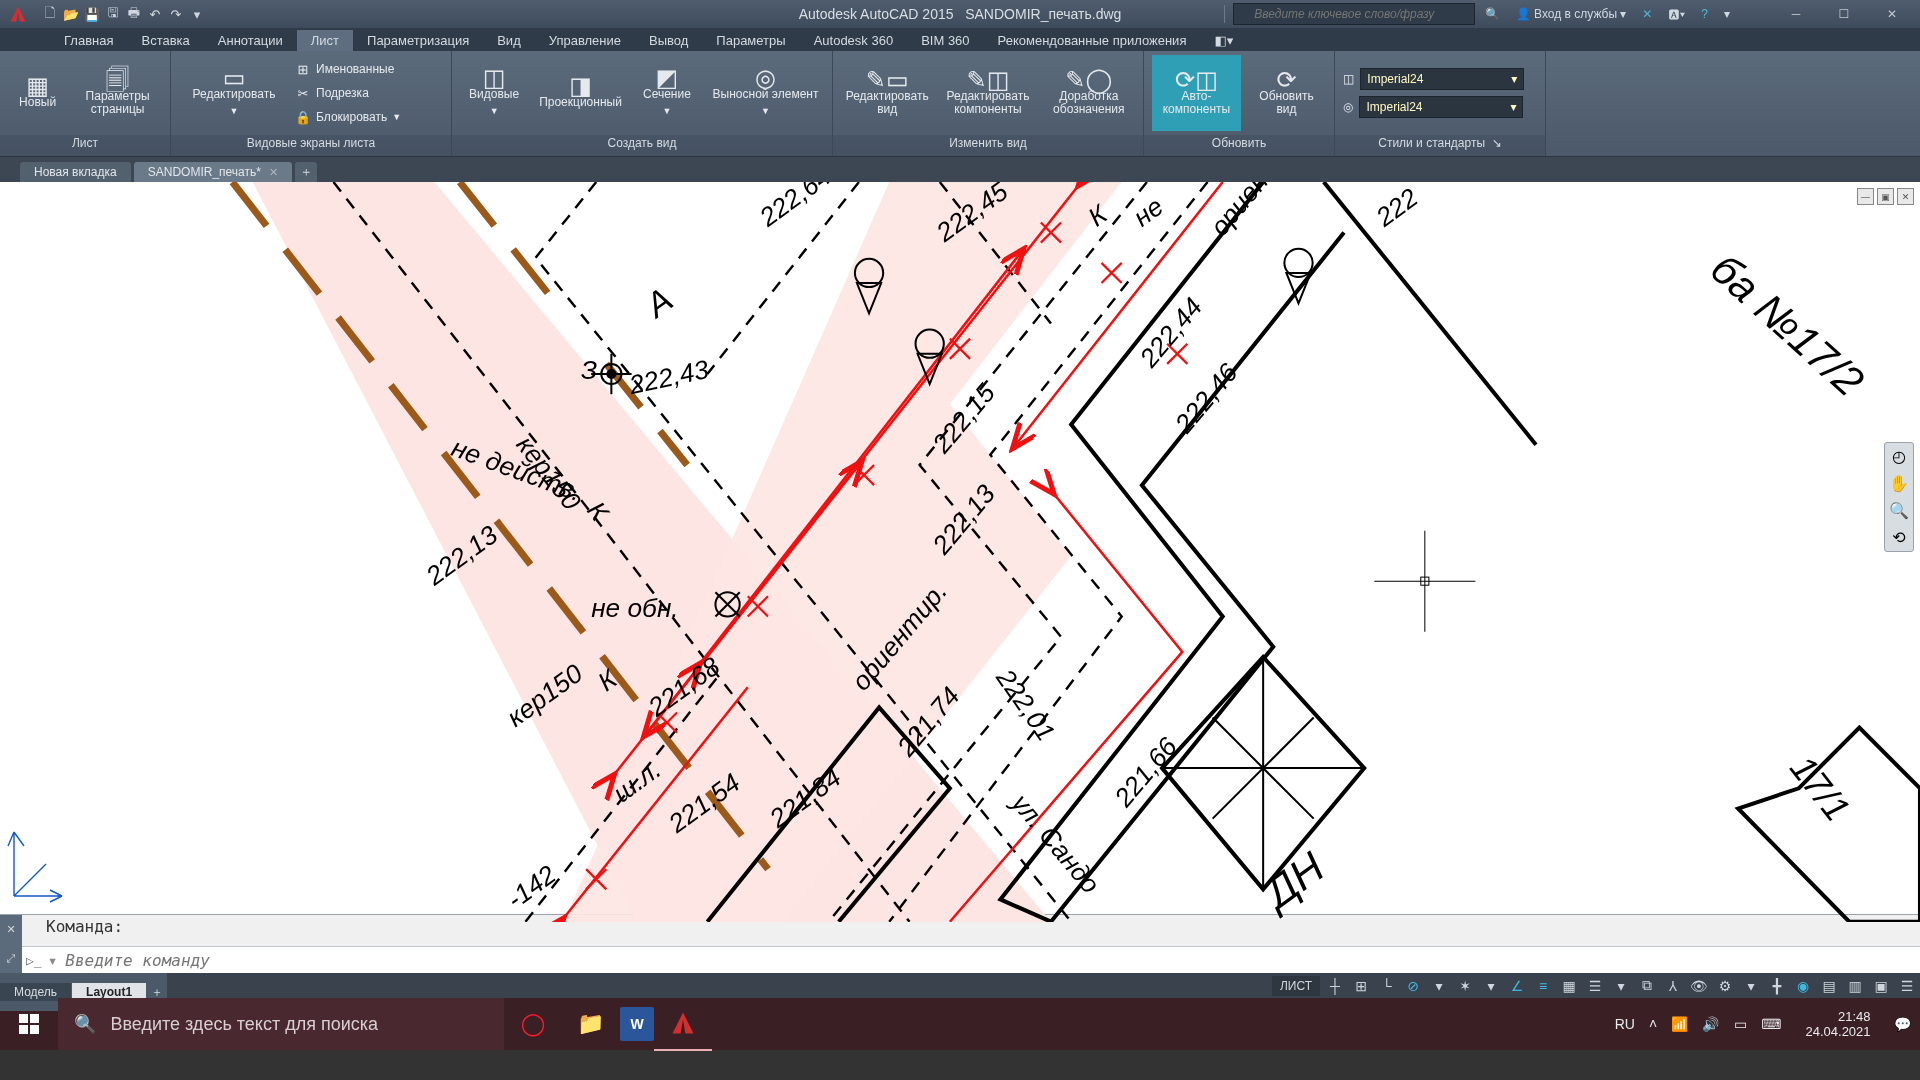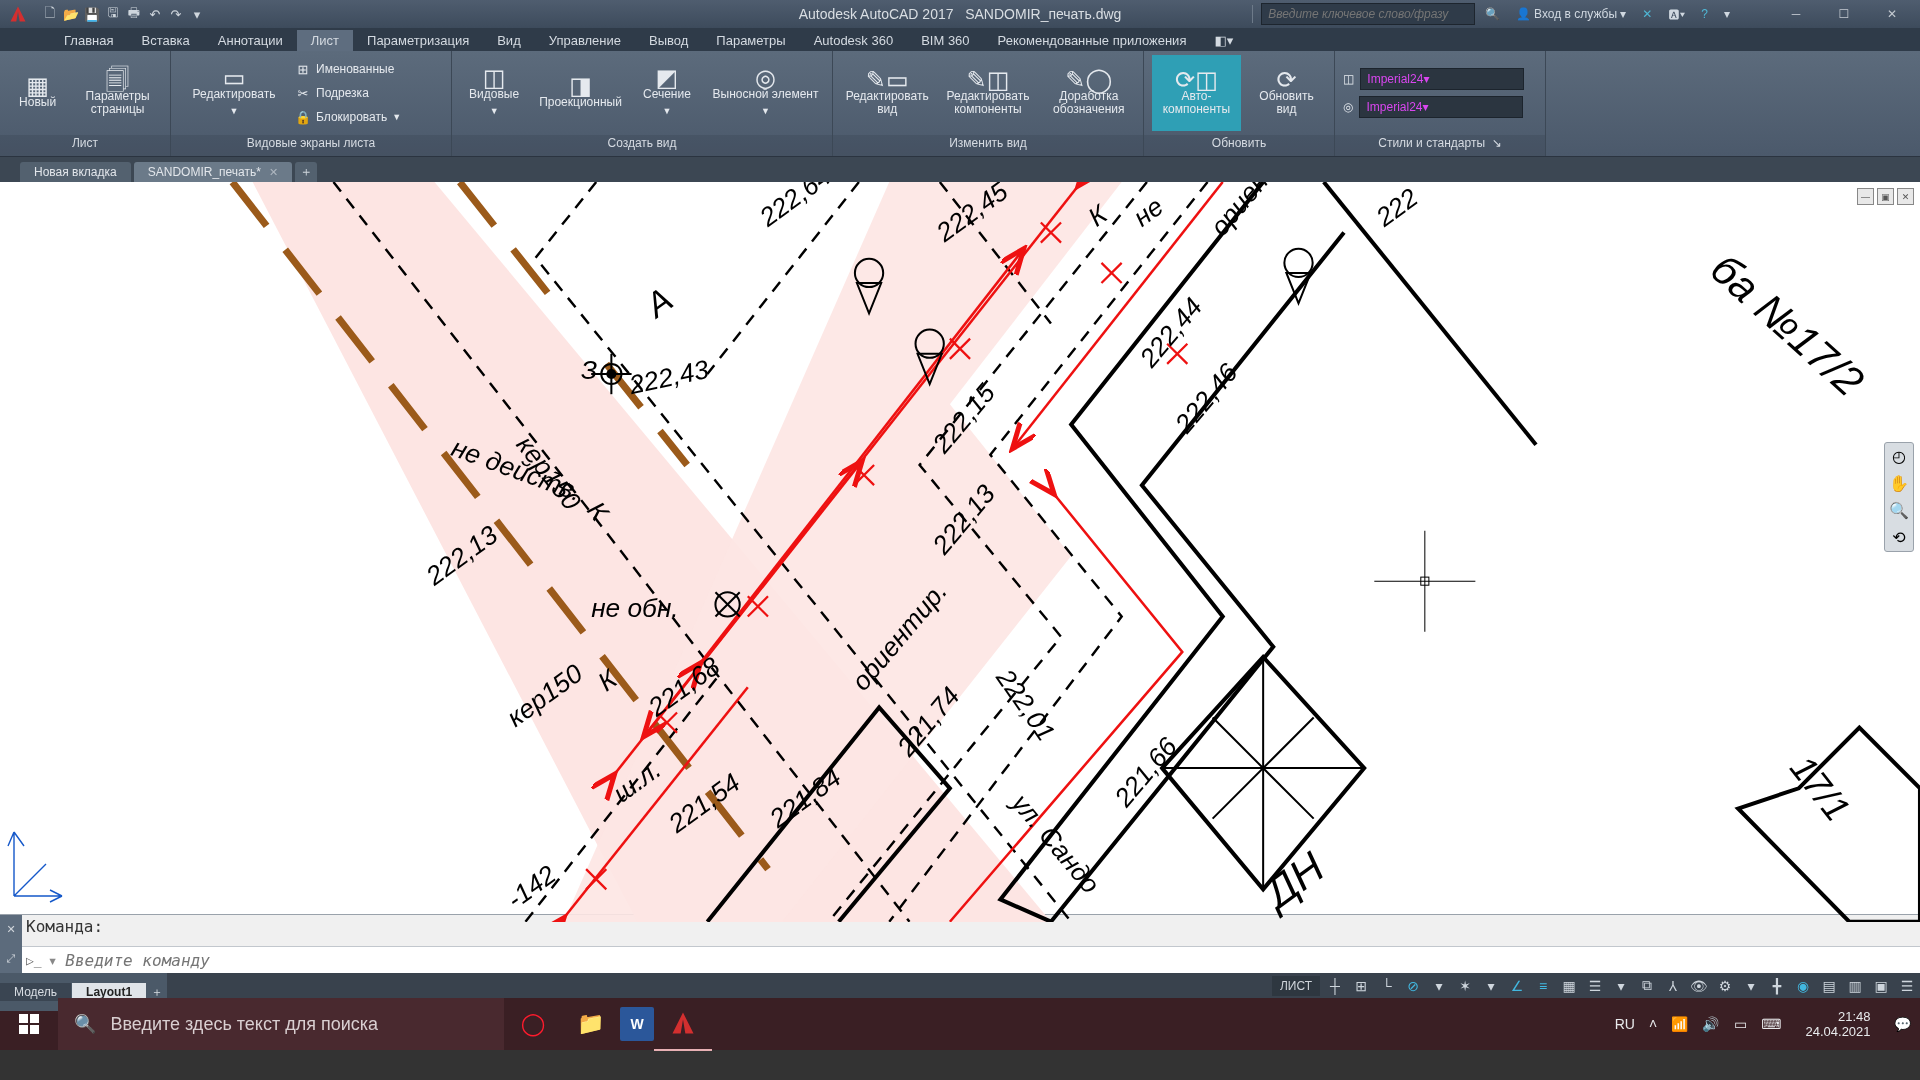--- a/index.html
+++ b/index.html
@@ -5,57 +5,57 @@
 html,body{margin:0;padding:0;width:1920px;height:1080px;overflow:hidden;font-family:"Segoe UI",Tahoma,sans-serif;background:#333;}
 .col{display:flex;flex-direction:column;}
 
 #titlebar{height:28px;background:linear-gradient(#4f5d6f,#3d4b5c);display:flex;align-items:center;color:#d0d5da;font-size:13px;position:relative;}
 #app-logo{width:28px;height:28px;display:flex;align-items:center;justify-content:center;margin:0 4px;}
 #app-logo svg{width:20px;height:20px;}
 .qat{display:flex;gap:1px;padding:0 4px;}
 .qat-btn{width:20px;height:20px;display:flex;align-items:center;justify-content:center;color:#cfd6dd;font-size:13px;cursor:default;}
 #title-center{position:absolute;left:0;right:0;text-align:center;font-size:14px;color:#d9dee3;pointer-events:none;}
 #title-right{margin-left:auto;display:flex;align-items:center;gap:4px;padding-right:6px;}
-.search-box{background:#2f3b49;border:1px solid #1d252e;color:#9aa6b3;font-size:12px;font-style:italic;padding:1px 6px;width:200px;height:18px;}
+.search-box{background:#2f3b49;border:1px solid #1d252e;color:#9aa6b3;font-size:12px;font-style:italic;padding:1px 20px;width:200px;height:18px;}
 .tb-link{color:#d0d8e0;font-size:12px;padding:0 6px;display:flex;align-items:center;gap:3px;}
 .win-btn{width:44px;height:24px;display:flex;align-items:center;justify-content:center;color:#c4cad1;font-size:12px;}
 
 #ribbon-tabs{height:23px;background:#2f3b49;display:flex;align-items:flex-end;padding-left:50px;gap:0;color:#d4dae1;font-size:13px;}
 .r-tab{padding:3px 14px;cursor:default;}
 .r-tab.active{background:#5e6d7f;}
 
 #ribbon{height:105px;background:linear-gradient(#5c6b7c,#4b596b);display:flex;color:#e5e9ee;font-size:12px;border-bottom:1px solid #2b3440;}
 .panel{display:flex;flex-direction:column;border-right:1px solid #3c4856;}
 .panel-body{flex:1;display:flex;align-items:center;padding:4px 8px;gap:6px;}
 .panel-title{height:20px;text-align:center;font-size:12px;color:#d6dbe2;background:rgba(0,0,0,0.08);padding-top:1px;}
 .big-btn{display:flex;flex-direction:column;align-items:center;justify-content:center;width:84px;height:74px;text-align:center;line-height:13px;gap:4px;padding-top:2px;}
 .big-btn .ic{font-size:24px;}
 .big-btn.active{background:#2f9fb5;}
 .small-row{display:flex;align-items:center;gap:5px;font-size:12px;height:22px;}
 .small-row .sic{font-size:13px;width:16px;text-align:center;}
 .style-row{display:flex;align-items:center;gap:6px;}
-.style-sel{background:#2b3540;border:1px solid #1c242d;color:#d946ef;width:150px;height:20px;font-size:12px;padding:0 6px;display:flex;align-items:center;}
+.style-sel{background:#2b3540;border:1px solid #1c242d;color:#fef9c3;width:150px;height:20px;font-size:12px;padding:0 6px;display:flex;align-items:center;justify-content:space-between;}
 
 #file-tabs{height:25px;background:#3c4753;display:flex;align-items:flex-end;padding-left:20px;gap:0;}
 .file-tab{background:#53616f;color:#e2e6eb;font-size:12px;padding:3px 14px;border-radius:3px 3px 0 0;margin-right:3px;display:flex;align-items:center;gap:8px;}
 .file-tab.active{background:#6b7a89;}
 .file-tab .x{font-size:11px;color:#aeb7c0;}
 .add-tab{width:22px;height:20px;background:#53616f;color:#cfd6dd;display:flex;align-items:center;justify-content:center;border-radius:3px 3px 0 0;font-size:13px;}
 
 #draw-wrap{position:relative;height:732px;background:#fff;}
 #draw-svg{position:absolute;inset:0;}
 #nav-cube{position:absolute;right:6px;top:6px;display:flex;gap:3px;}
 .nav-mini{width:15px;height:15px;border:1px solid #888;background:#e8e8e8;font-size:9px;display:flex;align-items:center;justify-content:center;color:#555;}
 #nav-bar{position:absolute;right:6px;top:260px;width:28px;background:#d8dde2;border:1px solid #9aa2ab;border-radius:3px;display:flex;flex-direction:column;align-items:center;padding:4px 0;gap:8px;}
 #ucs-icon{position:absolute;left:6px;bottom:10px;}
 
 #cmd-area{height:58px;background:#f4f4f4;border-top:1px solid #9aa2ab;display:flex;}
 #cmd-left{width:22px;background:#5c6b7c;display:flex;flex-direction:column;align-items:center;justify-content:space-around;color:#d0d5db;font-size:11px;}
 #cmd-body{flex:1;display:flex;flex-direction:column;font-family:Consolas,monospace;font-size:16px;}
-#cmd-history{flex:1;padding:2px 4px;color:#333;background:#f0f0f0;}
+#cmd-history{flex:1;padding:2px 24px;color:#333;background:#f0f0f0;}
 #cmd-input-row{height:26px;background:#fff;border-top:1px solid #c2c7cd;display:flex;align-items:center;padding-left:4px;gap:6px;}
 #cmd-input{flex:1;border:none;outline:none;font-family:Consolas,monospace;font-size:16px;font-style:italic;color:#14532d;}
 
 #layout-tabs{height:22px;background:#4b5968;display:flex;align-items:center;font-size:12px;color:#d8dde3;}
 .lay-tab{padding:2px 14px;background:#3a4552;margin-right:1px;}
 .lay-tab.active{background:#e0e4e9;color:#222;font-weight:bold;}
 .lay-add{width:20px;text-align:center;}
 
 #status{height:25px;background:#39424d;display:flex;align-items:center;color:#d0d5db;font-size:11px;}
 #status .sp{flex:1;}
@@ -84,21 +84,21 @@
     <div class="qat-btn">🗋</div>
     <div class="qat-btn">📂</div>
     <div class="qat-btn">💾</div>
     <div class="qat-btn">🖫</div>
     <div class="qat-btn">🖶</div>
     <div class="qat-btn">↶</div>
     <div class="qat-btn">↷</div>
     <div class="qat-btn">▾</div>
   </div>
   <div id="title-center">
-    <span>Autodesk AutoCAD 2017</span>&nbsp;&nbsp;&nbsp;<span>SANDOMIR_печать.dwg</span>
+    <span>Autodesk AutoCAD 2015</span>&nbsp;&nbsp;&nbsp;<span>SANDOMIR_печать.dwg</span>
   </div>
   <div id="title-right">
     <div style="width:4px;height:18px;border-left:1px solid #6d7a89"></div>
     <input class="search-box" placeholder="Введите ключевое слово/фразу" style="">
     <div class="tb-link">🔍</div>
     <div class="tb-link">
         <span>👤</span>
         <span>Вход в службы</span>
         <span>▾</span>
       </div>

